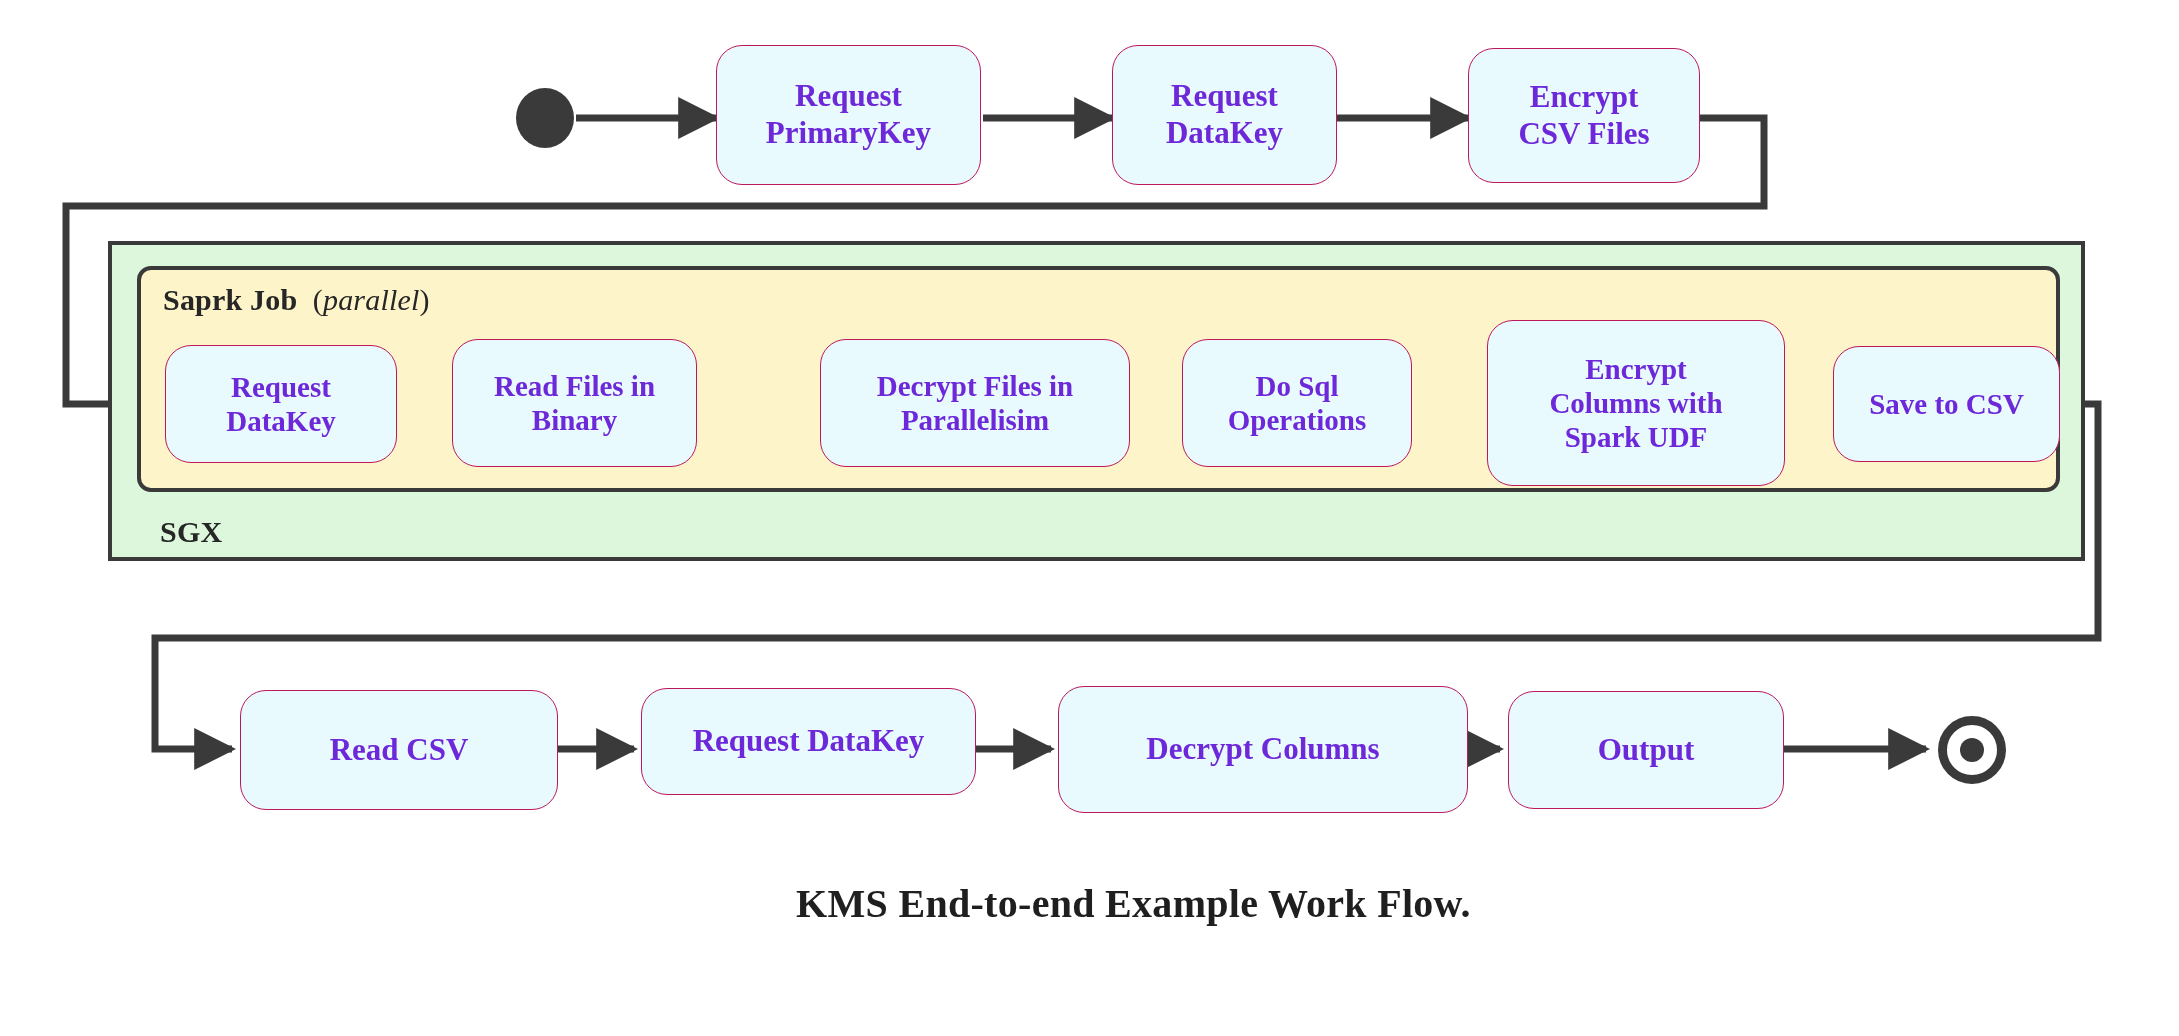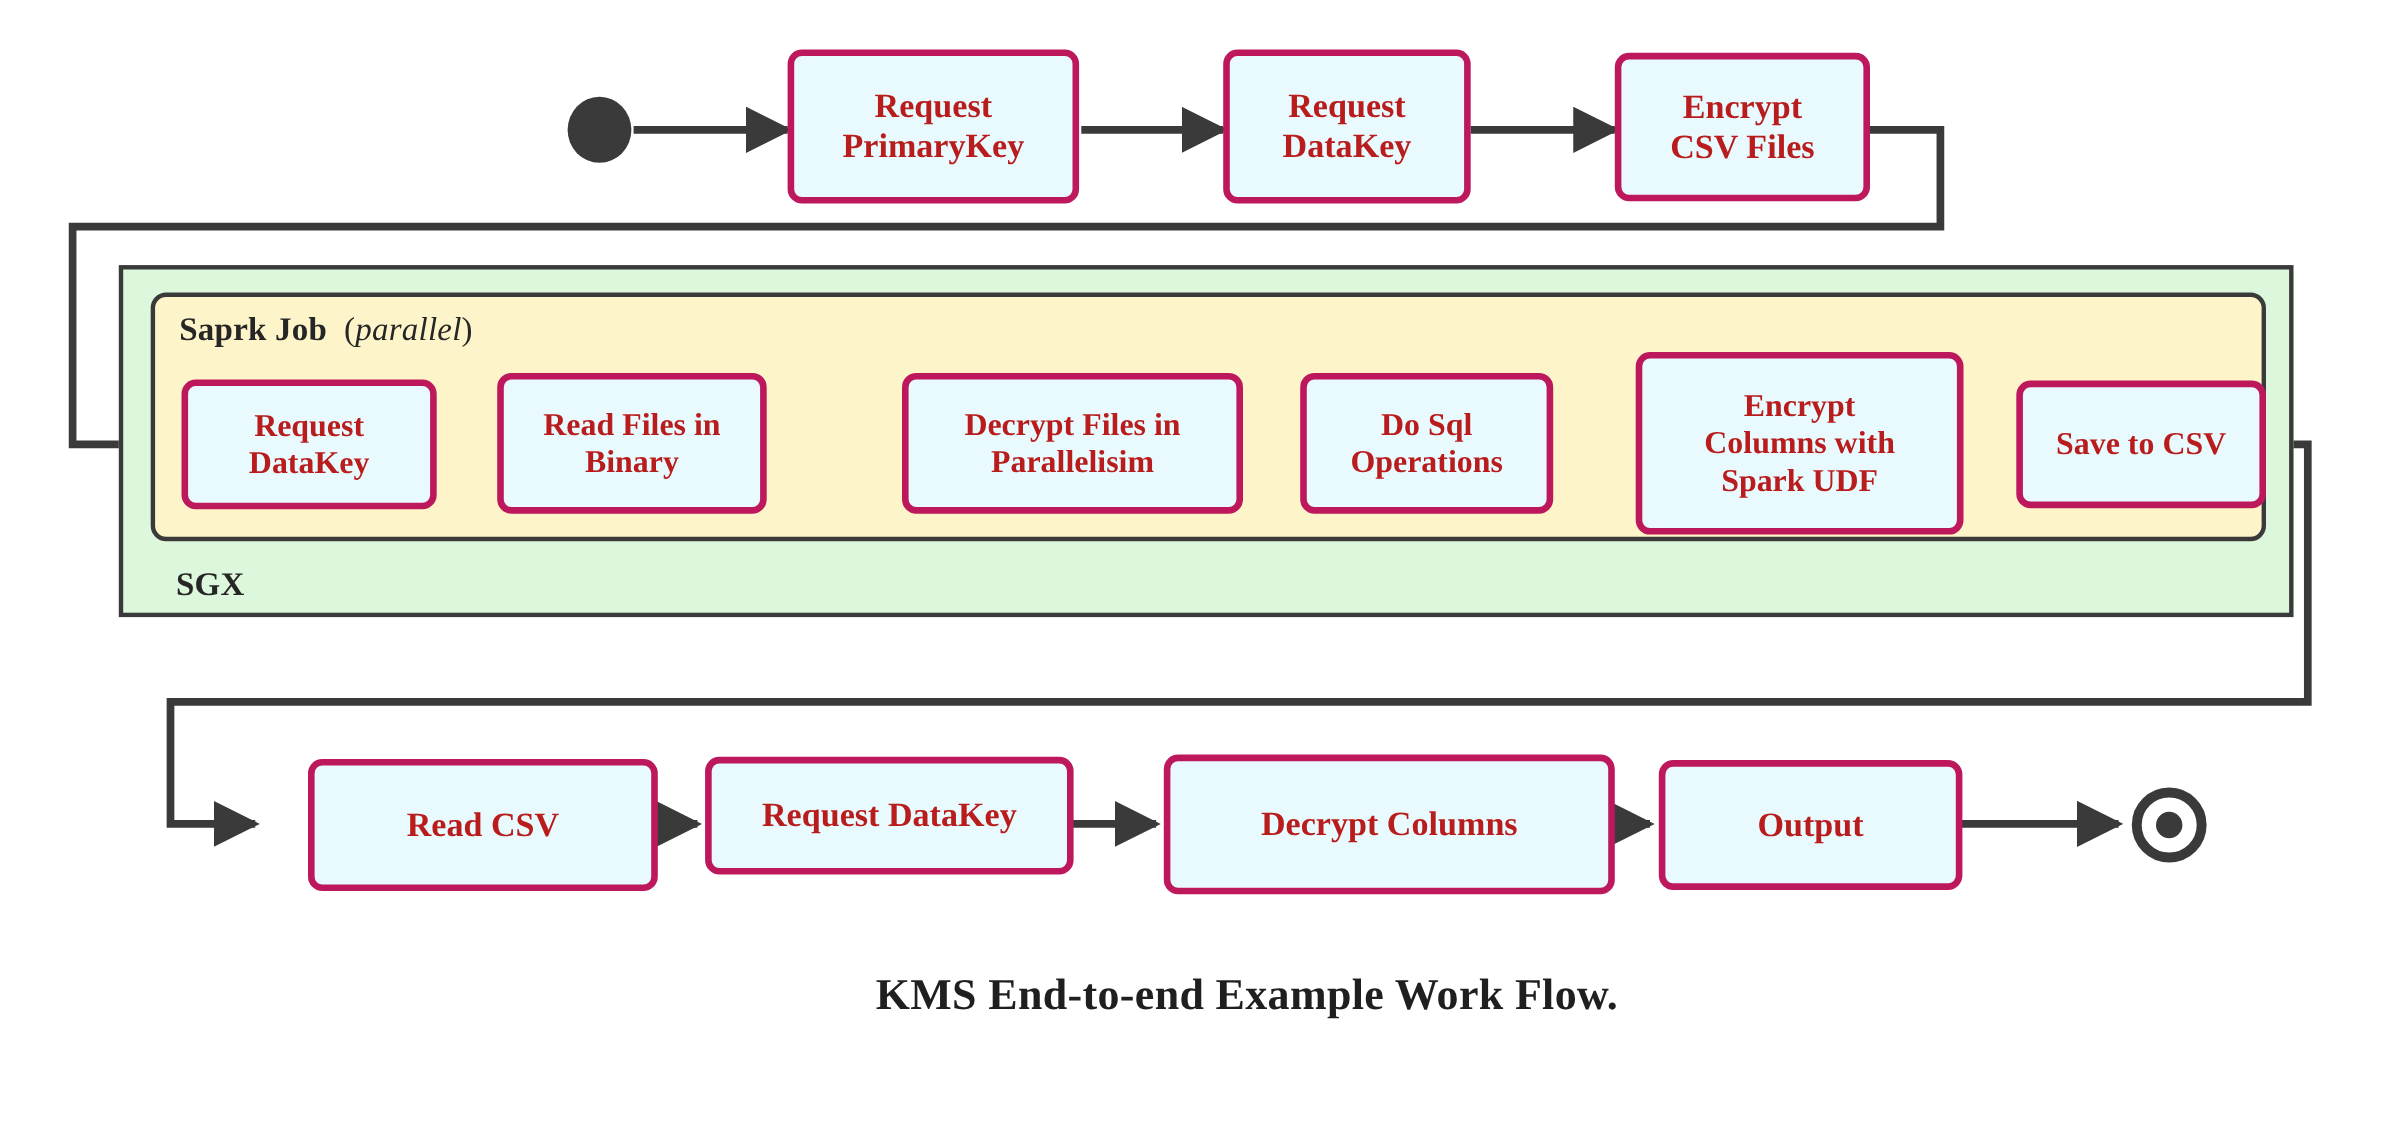--- a/index.html
+++ b/index.html
@@ -50,30 +50,30 @@
   }
   .region-label .ital {
     font-style: italic;
     font-weight: normal;
   }
   
   .node {
     position: absolute;
     box-sizing: border-box;
     background: #e8fafd;
-    border: 6px solid #be185d;
-    border-radius: 13px;
+    border: 1px solid #be185d;
+    border-radius: 26px;
     display: flex;
     align-items: center;
     justify-content: center;
     text-align: center;
     font-weight: bold;
     font-size: 31px;
     line-height: 1.18;
-    color: #b91c1c;
+    color: #6d28d9;
     padding: 2px 8px;
   }
   .node .lbl { display: block; }
   
   .start-node {
     position: absolute;
     border-radius: 50%;
     background: #3a3a3a;
   }
   .end-node {
@@ -209,21 +209,21 @@
       <span class="lbl">Spark UDF</span>
     </span>
   </div>
 
   <div class="node" style="left:1833px; top:346px; width:227px; height:116px; font-size:29px;">
     <span>
       <span class="lbl">Save to CSV</span>
     </span>
   </div>
 
-  <div class="node" style="left:240px; top:690px; width:318px; height:120px;margin-left:40px;">
+  <div class="node" style="left:240px; top:690px; width:318px; height:120px;">
     <span>
       <span class="lbl">Read CSV</span>
     </span>
   </div>
 
   <div class="node" style="left:641px; top:688px; width:335px; height:107px;">
     <span>
       <span class="lbl">Request DataKey</span>
     </span>
   </div>

